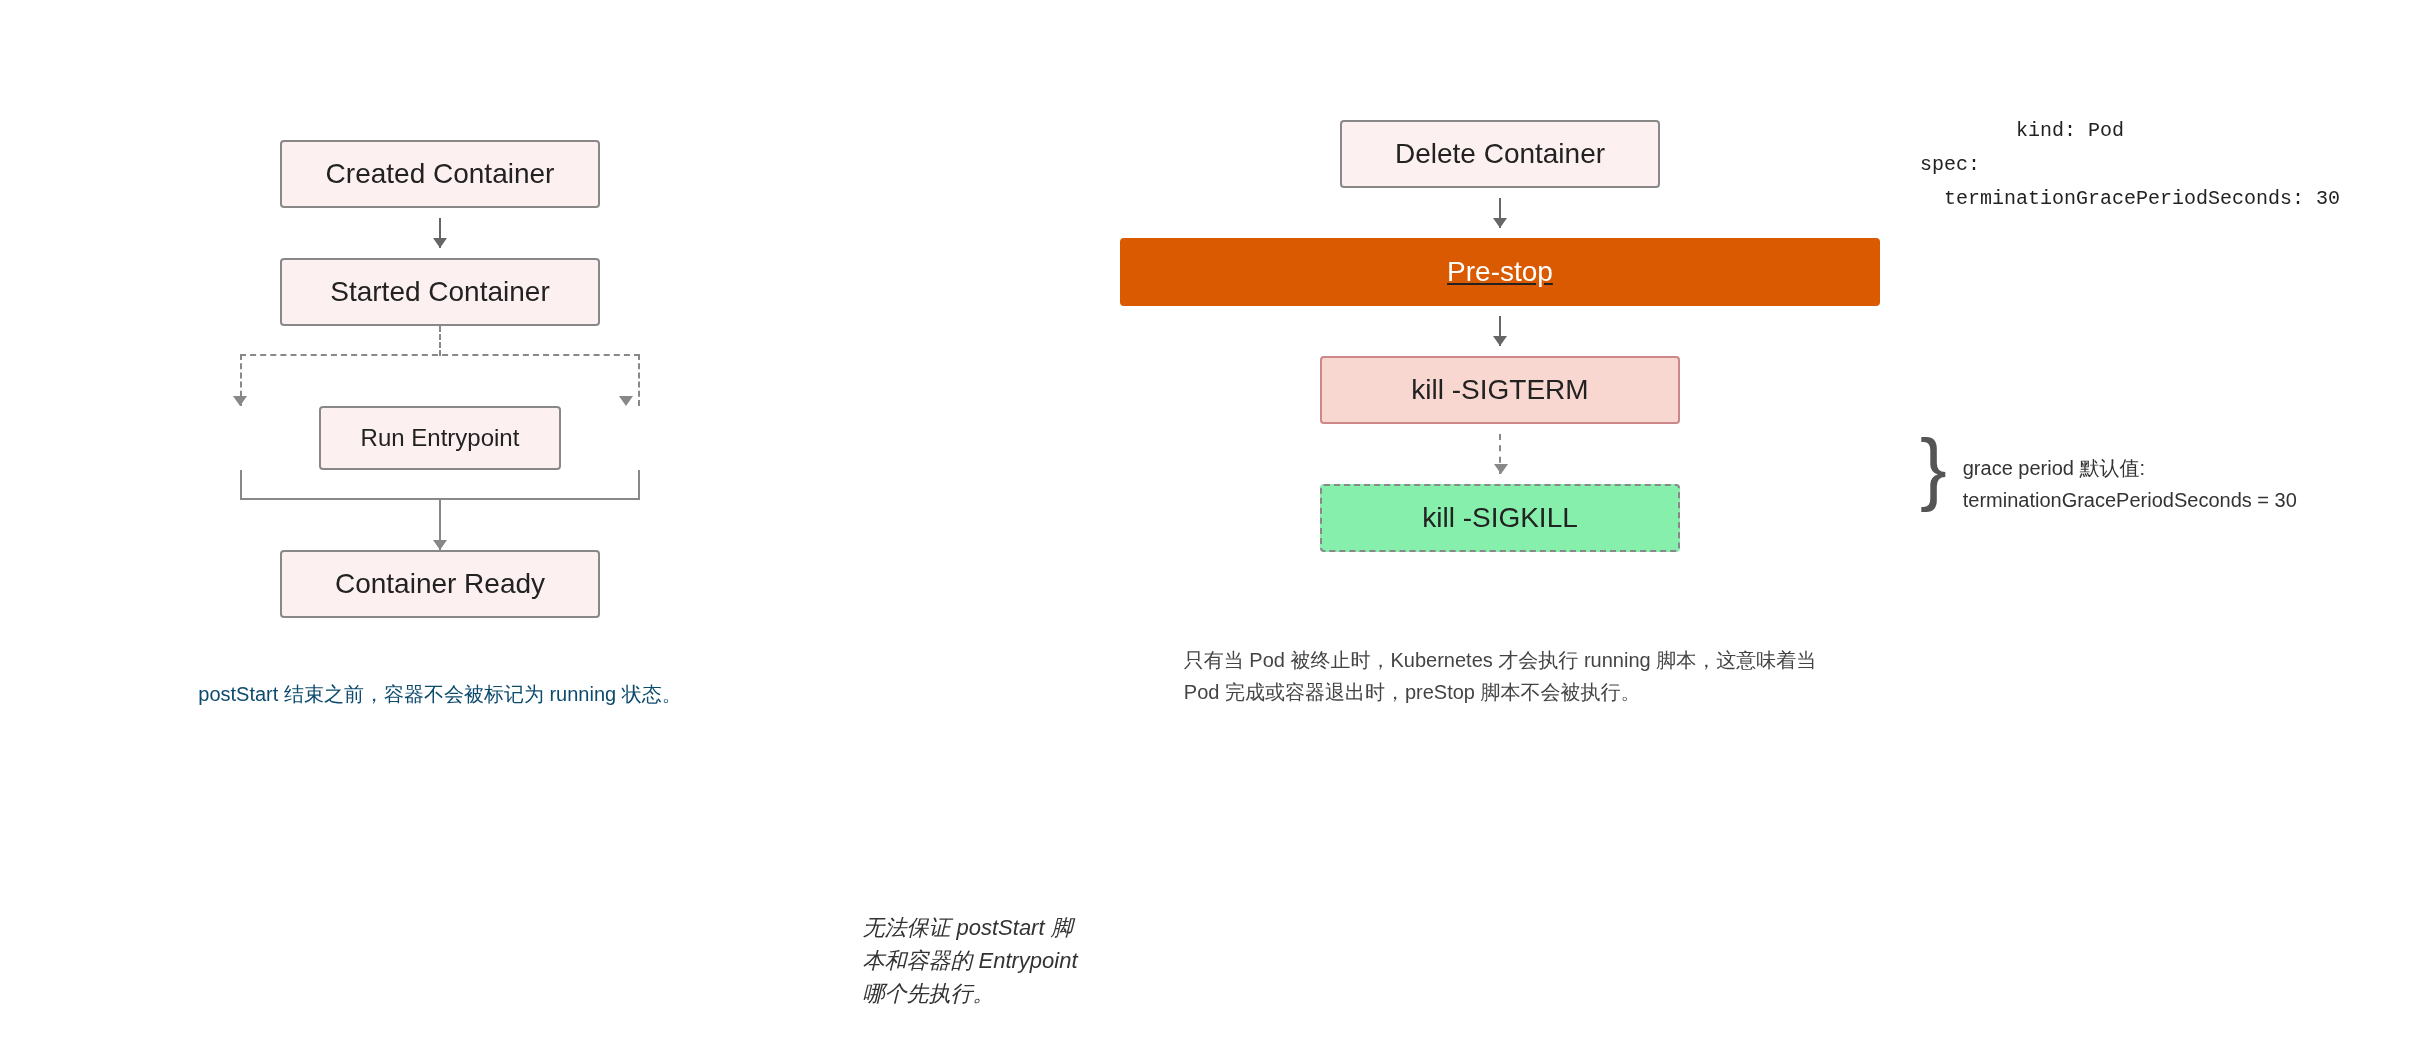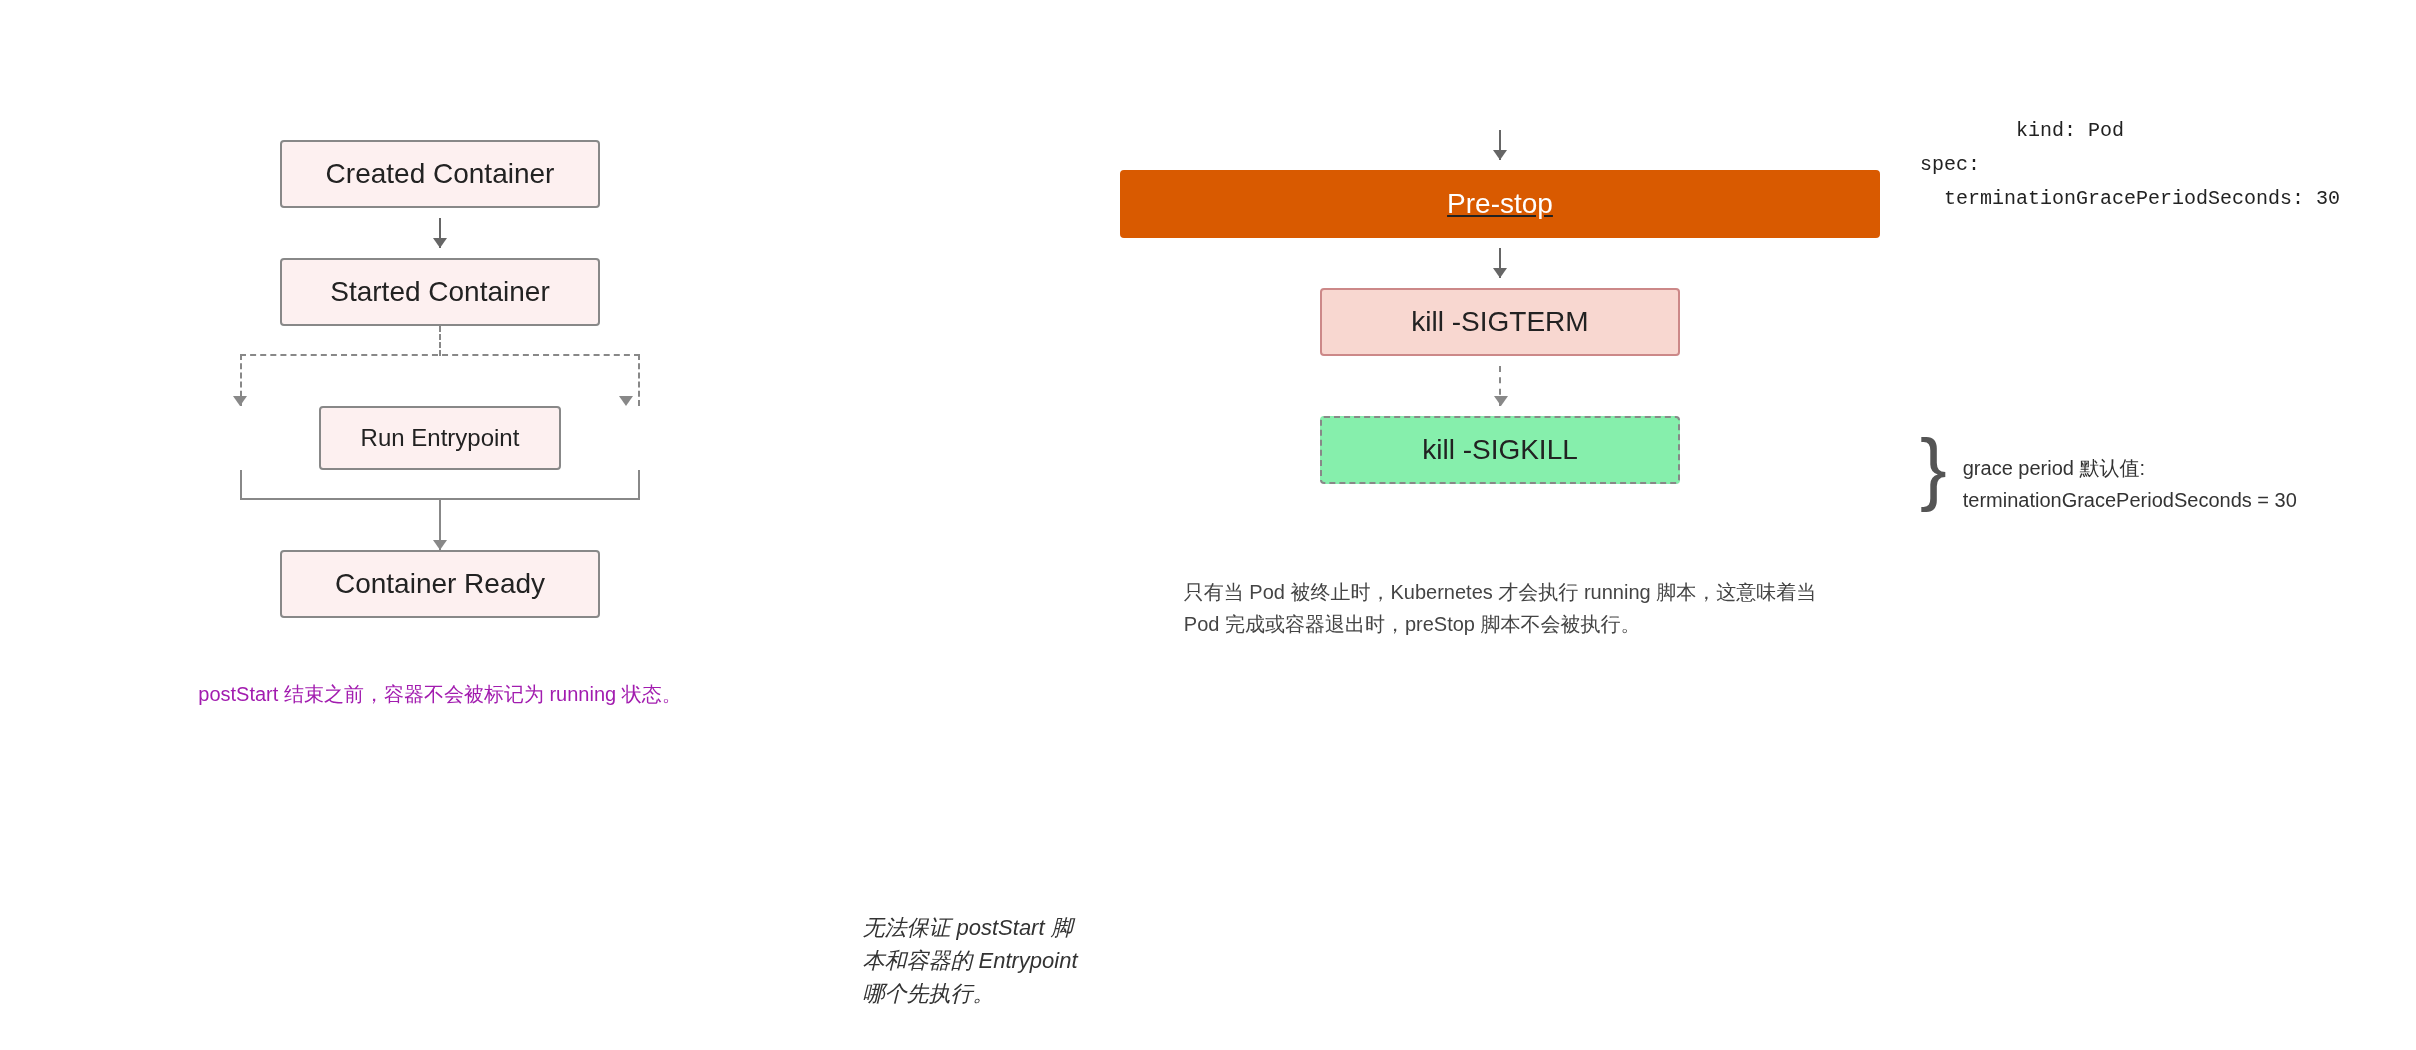--- a/index.html
+++ b/index.html
@@ -82,21 +82,21 @@
     }
     
     .annotation {
       font-size: 22px;
       color: #333;
       line-height: 1.5;
       max-width: 400px;
     }
     .annotation-bottom {
       font-size: 20px;
-      color: #a21caf;
+      color: #0c4a6e;
       line-height: 1.6;
       margin-top: 30px;
       max-width: 600px;
     }
     
     .right-diagram {
       flex: 0 0 760px;
       display: flex;
       flex-direction: column;
       align-items: center;
@@ -213,20 +213,23 @@
       <span>无法保证 postStart 脚
 本和容器的 Entrypoint
 哪个先执行。</span>
     </div>
   </div>
 
   <div class="right-section">
 
     <div class="right-diagram">
 
+      <div class="box">
+        <span>Delete Container</span>
+      </div>
 
       <div style="display:flex; flex-direction:column; align-items:center; height:50px; justify-content:center;">
         <div style="width:2px; height:30px; background:#666; position:relative;">
           <div style="position:absolute;bottom:0;left:50%;transform:translateX(-50%);border-left:7px solid transparent;border-right:7px solid transparent;border-top:10px solid #666;"></div>
         </div>
       </div>
 
       <div style="position:relative; width:100%;text-decoration:underline;">
         <div class="box orange" style="min-width:360px;">
           <span>Pre-stop</span>

